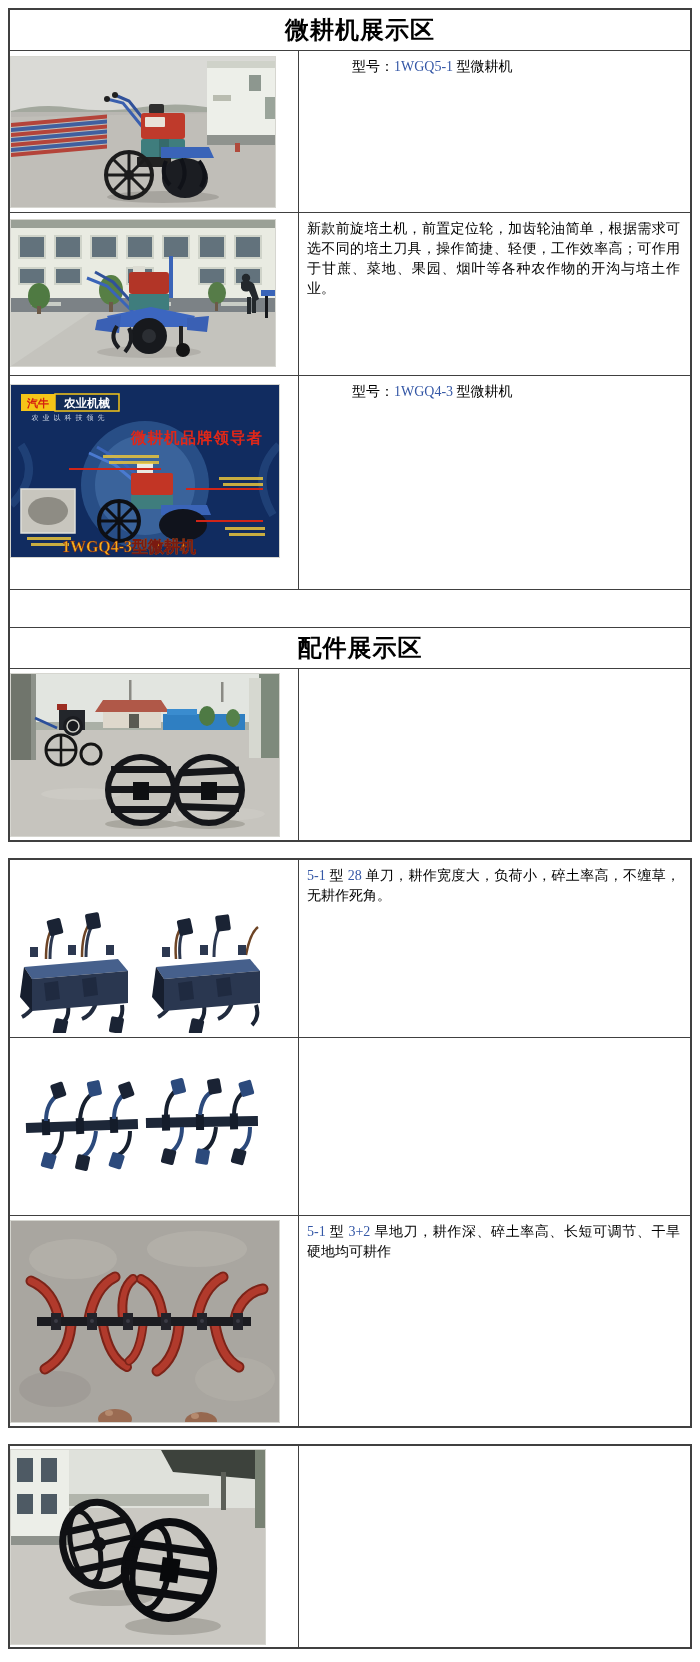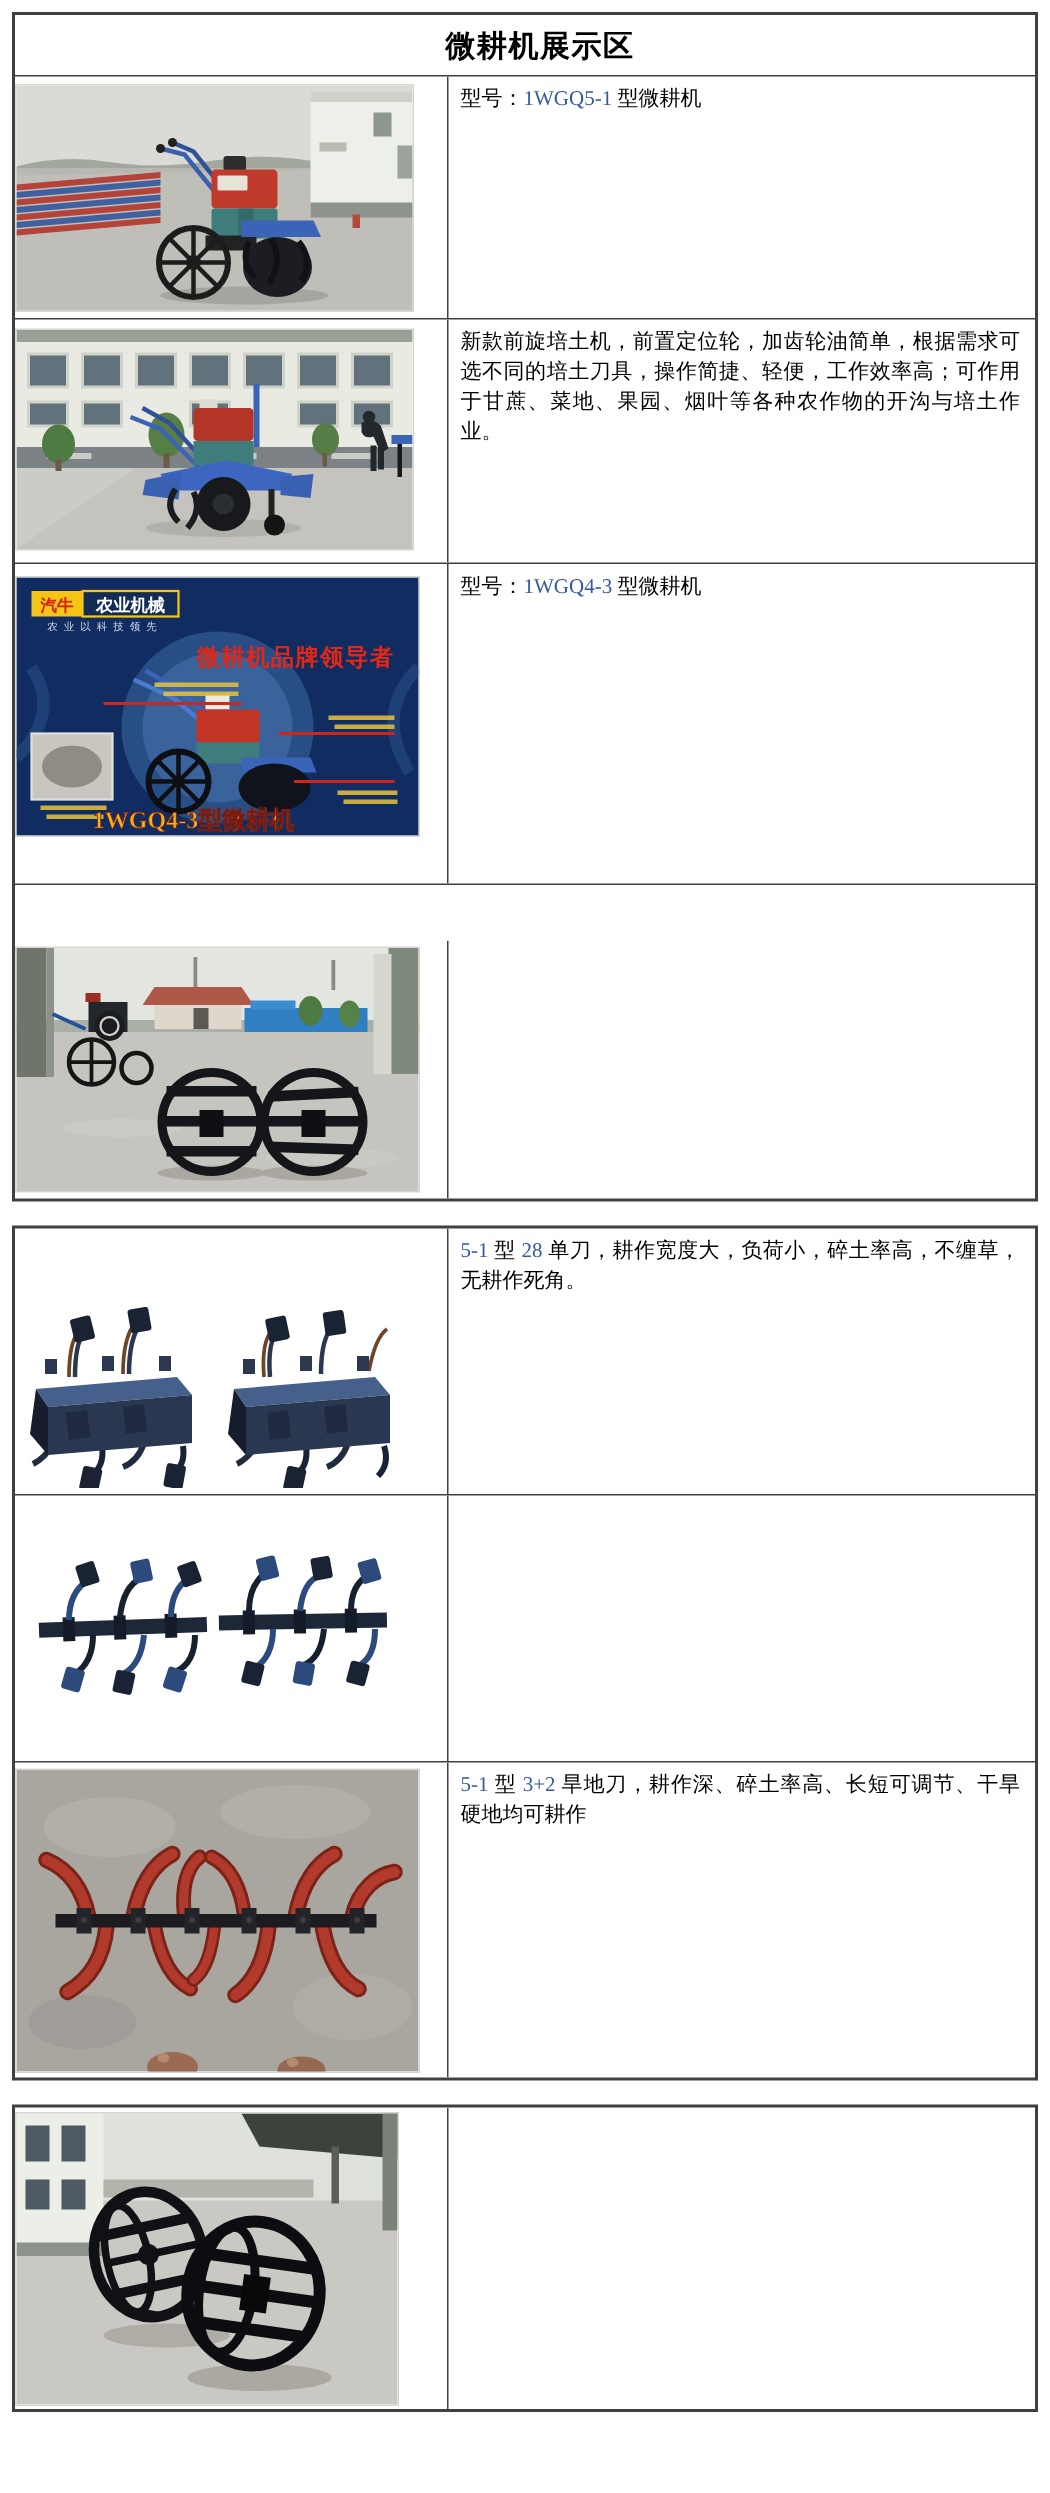--- a/index.html
+++ b/index.html
@@ -1,28 +1,28 @@
 <!DOCTYPE html>
 <html><head>
 <meta charset="utf-8">
 <style>
   html,body{margin:0;padding:0;background:#fff;}
   body{width:700px;font-family:"Liberation Serif","DejaVu Serif",serif;color:#000;}
   .page{width:700px;height:1662px;padding-top:8px;box-sizing:border-box;overflow:hidden;background:#fff;}
   .tbl{width:684px;margin:0 0 16px 8px;border:2px solid #404040;box-sizing:border-box;background:#fff;}
   .tbl:last-child{margin-bottom:0;}
   .hrow{height:40px;display:flex;align-items:center;justify-content:center;
-        font-size:20px;font-weight:bold;letter-spacing:1px;padding-left:20px;}
+        font-size:24px;font-weight:bold;letter-spacing:1px;padding-left:20px;}
   .row{display:flex;box-sizing:border-box;overflow:hidden;}
   .row-empty{box-sizing:border-box;}
   .hrow + .row, .row + .row, .row + .hrow, .row-empty + .hrow, .row + .row-empty{border-top:1px solid #404040;}
   .cell-img{width:289px;border-right:1px solid #404040;box-sizing:border-box;
             display:flex;justify-content:flex-start;align-items:flex-start;}
   .cell-txt{flex:1;padding:6px 10px 4px 8px;font-size:14px;line-height:20px;text-align:justify;}
-  .model{margin-bottom:20px;}
+  .model{margin-bottom:20px;margin-left:45px;}
   .latin{color:#3457a6;}
   .photo{border:1px solid #d6d6d0;line-height:0;}
   .photo.noframe{border:none;}
   svg{display:block;font-family:inherit;}
 </style>
 </head>
 <body>
 
 <div class="page">
 
@@ -195,20 +195,23 @@
           </svg>
         </div>
       </div>
       <div class="cell-txt">
         <div class="model autocolor">型号：<span class="latin">1WGQ4-3</span> 型微耕机</div>
       </div>
     </div>
 
     <div class="row-empty" style="height:38px"></div>
 
+    <div class="hrow">
+      <span>配件展示区</span>
+    </div>
 
     <div class="row" style="height:172px">
       <div class="cell-img">
         <div class="photo" style="margin-top:4px">
           <svg width="268" height="162" viewBox="0 0 268 162">
             <rect width="268" height="162" fill="#c6c4be"></rect>
             <rect width="268" height="52" fill="#e2e5e0"></rect>
             <rect y="48" width="268" height="8" fill="#aab0a6"></rect>
             <rect x="0" y="0" width="20" height="86" fill="#70756c"></rect>
               <rect x="20" y="0" width="5" height="86" fill="#8d928a"></rect>

